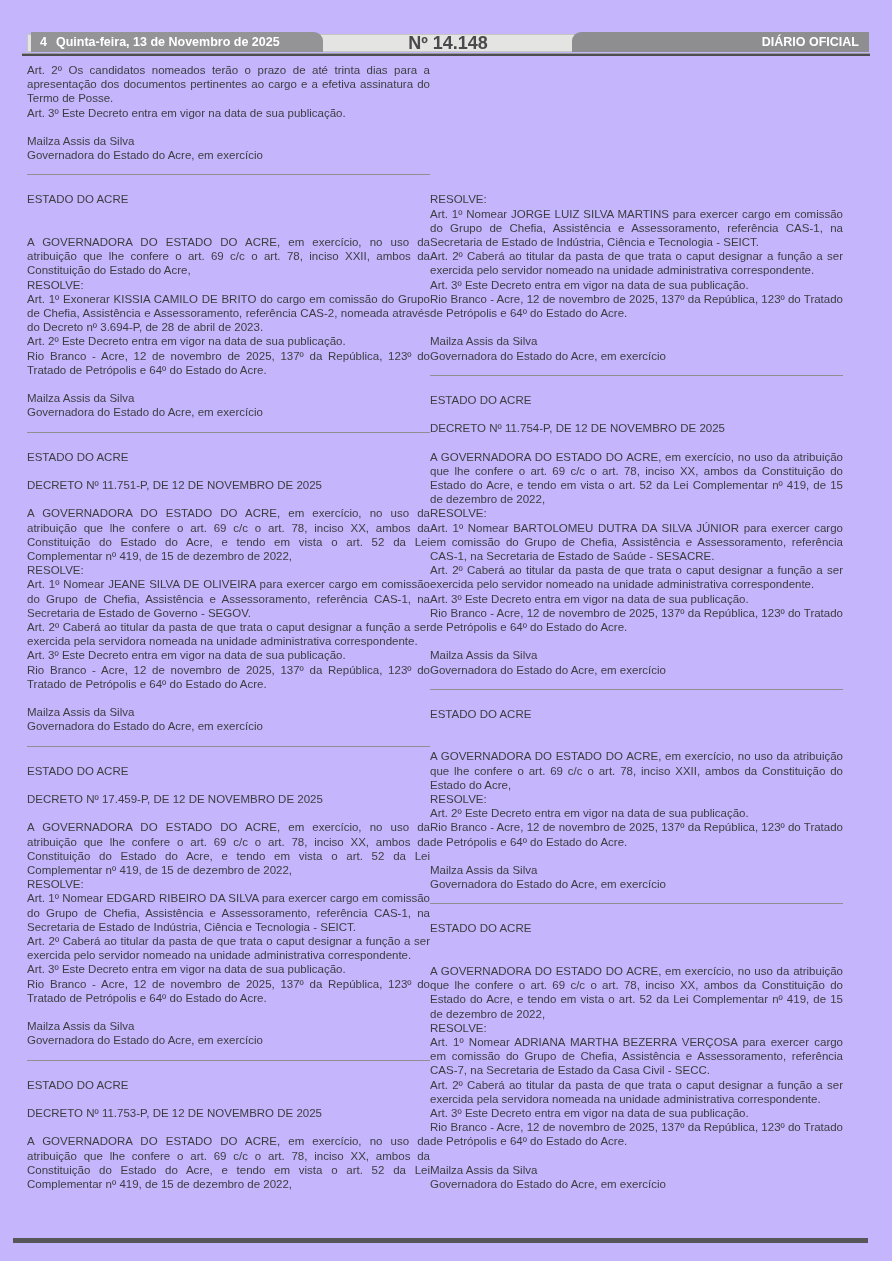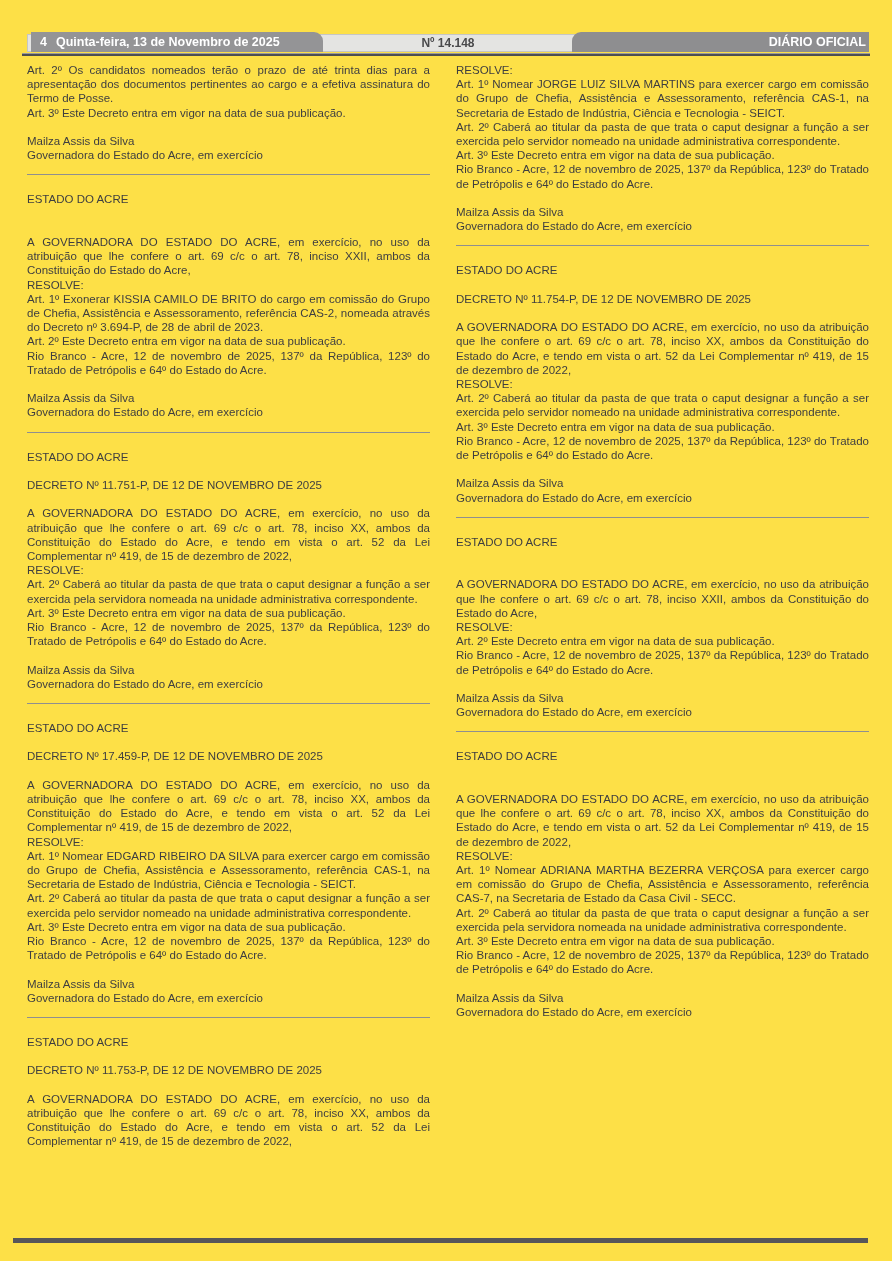--- a/index.html
+++ b/index.html
@@ -13,21 +13,21 @@
     --body-text:#3e3e40;
     --edition-text:#4a4a4c;
   }
   *{box-sizing:border-box;}
   html,body{margin:0;padding:0;background:#ffffff;}
   body{
     width:892px;height:1261px;
     font-family:"Liberation Sans", sans-serif;
     color:var(--body-text);
   }
-  .page{position:relative;width:892px;height:1261px;background:#fde047;overflow:hidden;}
+  .page{position:relative;width:892px;height:1261px;background:#c4b5fd;overflow:hidden;}
 
   
   .header-band{
     position:absolute;top:34px;left:27px;right:23px;height:18px;
     background:var(--band-gray);
     border:1px solid var(--band-border);
   }
   .tab{
     position:absolute;top:32px;height:20px;
     color:#ffffff;font-weight:bold;font-size:12.5px;line-height:20px;
@@ -37,37 +37,37 @@
     left:31px;width:292px;
     background:var(--tab-gray);
     border-radius:0 9px 0 0;
     padding-left:9px;
   }
   .tab-left .pagenum{margin-right:9px;}
   .tab-right{
     left:572px;right:23px;
     background:var(--tab-gray-right);
     border-radius:9px 0 0 0;
-    text-align:right;padding-right:3px;
+    text-align:right;padding-right:10px;
   }
   .edition{
     position:absolute;top:35px;left:327px;width:242px;height:17px;
-    text-align:center;font-weight:bold;font-size:12px;line-height:16px;
+    text-align:center;font-weight:bold;font-size:18px;line-height:16px;
     color:var(--edition-text);
   }
   .header-rule{
     position:absolute;top:53px;left:22px;right:22px;height:3px;
     background:var(--rule-dark);
     border-top:1px solid #9a9a9c;
   }
 
   
   .columns{
     position:absolute;top:63px;left:27px;width:842px;
-    display:flex;gap:26px;align-items:flex-start;
+    display:flex;align-items:flex-end;
   }
   .column{width:403px;}
   .column.right{width:413px;}
   .column p{
     margin:0;
     font-size:11.5px;line-height:14.2px;
     text-align:justify;
     color:var(--body-text);
     hyphens:auto;-webkit-hyphens:auto;
   }
@@ -121,20 +121,21 @@
         <p class="blank"></p>
         <p>Mailza Assis da Silva</p>
         <p>Governadora do Estado do Acre, em exercício</p>
         <div class="separator"></div>
         <p>ESTADO DO ACRE</p>
         <p class="blank"></p>
         <p>DECRETO Nº 11.751-P, DE 12 DE NOVEMBRO DE 2025</p>
         <p class="blank"></p>
         <p>A GOVERNADORA DO ESTADO DO ACRE, em exercício, no uso da atribuição que lhe confere o art. 69 c/c o art. 78, inciso XX, ambos da Constituição do Estado do Acre, e tendo em vista o art. 52 da Lei Complementar nº 419, de 15 de dezembro de 2022,</p>
         <p>RESOLVE:</p>
+        <p>Art. 1º Nomear JEANE SILVA DE OLIVEIRA para exercer cargo em comissão do Grupo de Chefia, Assistência e Assessoramento, referência CAS-1, na Secretaria de Estado de Governo - SEGOV.</p>
         <p>Art. 2º Caberá ao titular da pasta de que trata o caput designar a função a ser exercida pela servidora nomeada na unidade administrativa correspondente.</p>
         <p>Art. 3º Este Decreto entra em vigor na data de sua publicação.</p>
         <p>Rio Branco - Acre, 12 de novembro de 2025, 137º da República, 123º do Tratado de Petrópolis e 64º do Estado do Acre.</p>
         <p class="blank"></p>
         <p>Mailza Assis da Silva</p>
         <p>Governadora do Estado do Acre, em exercício</p>
         <div class="separator"></div>
         <p>ESTADO DO ACRE</p>
         <p class="blank"></p>
         <p>DECRETO Nº 17.459-P, DE 12 DE NOVEMBRO DE 2025</p>
@@ -164,20 +165,21 @@
         <p class="blank"></p>
         <p>Mailza Assis da Silva</p>
         <p>Governadora do Estado do Acre, em exercício</p>
         <div class="separator"></div>
         <p>ESTADO DO ACRE</p>
         <p class="blank"></p>
         <p>DECRETO Nº 11.754-P, DE 12 DE NOVEMBRO DE 2025</p>
         <p class="blank"></p>
         <p>A GOVERNADORA DO ESTADO DO ACRE, em exercício, no uso da atribuição que lhe confere o art. 69 c/c o art. 78, inciso XX, ambos da Constituição do Estado do Acre, e tendo em vista o art. 52 da Lei Complementar nº 419, de 15 de dezembro de 2022,</p>
         <p>RESOLVE:</p>
+        <p>Art. 1º Nomear BARTOLOMEU DUTRA DA SILVA JÚNIOR para exercer cargo em comissão do Grupo de Chefia, Assistência e Assessoramento, referência CAS-1, na Secretaria de Estado de Saúde - SESACRE.</p>
         <p>Art. 2º Caberá ao titular da pasta de que trata o caput designar a função a ser exercida pelo servidor nomeado na unidade administrativa correspondente.</p>
         <p>Art. 3º Este Decreto entra em vigor na data de sua publicação.</p>
         <p>Rio Branco - Acre, 12 de novembro de 2025, 137º da República, 123º do Tratado de Petrópolis e 64º do Estado do Acre.</p>
         <p class="blank"></p>
         <p>Mailza Assis da Silva</p>
         <p>Governadora do Estado do Acre, em exercício</p>
         <div class="separator"></div>
         <p>ESTADO DO ACRE</p>
         <p class="blank"></p>
         <p class="blank"></p>

